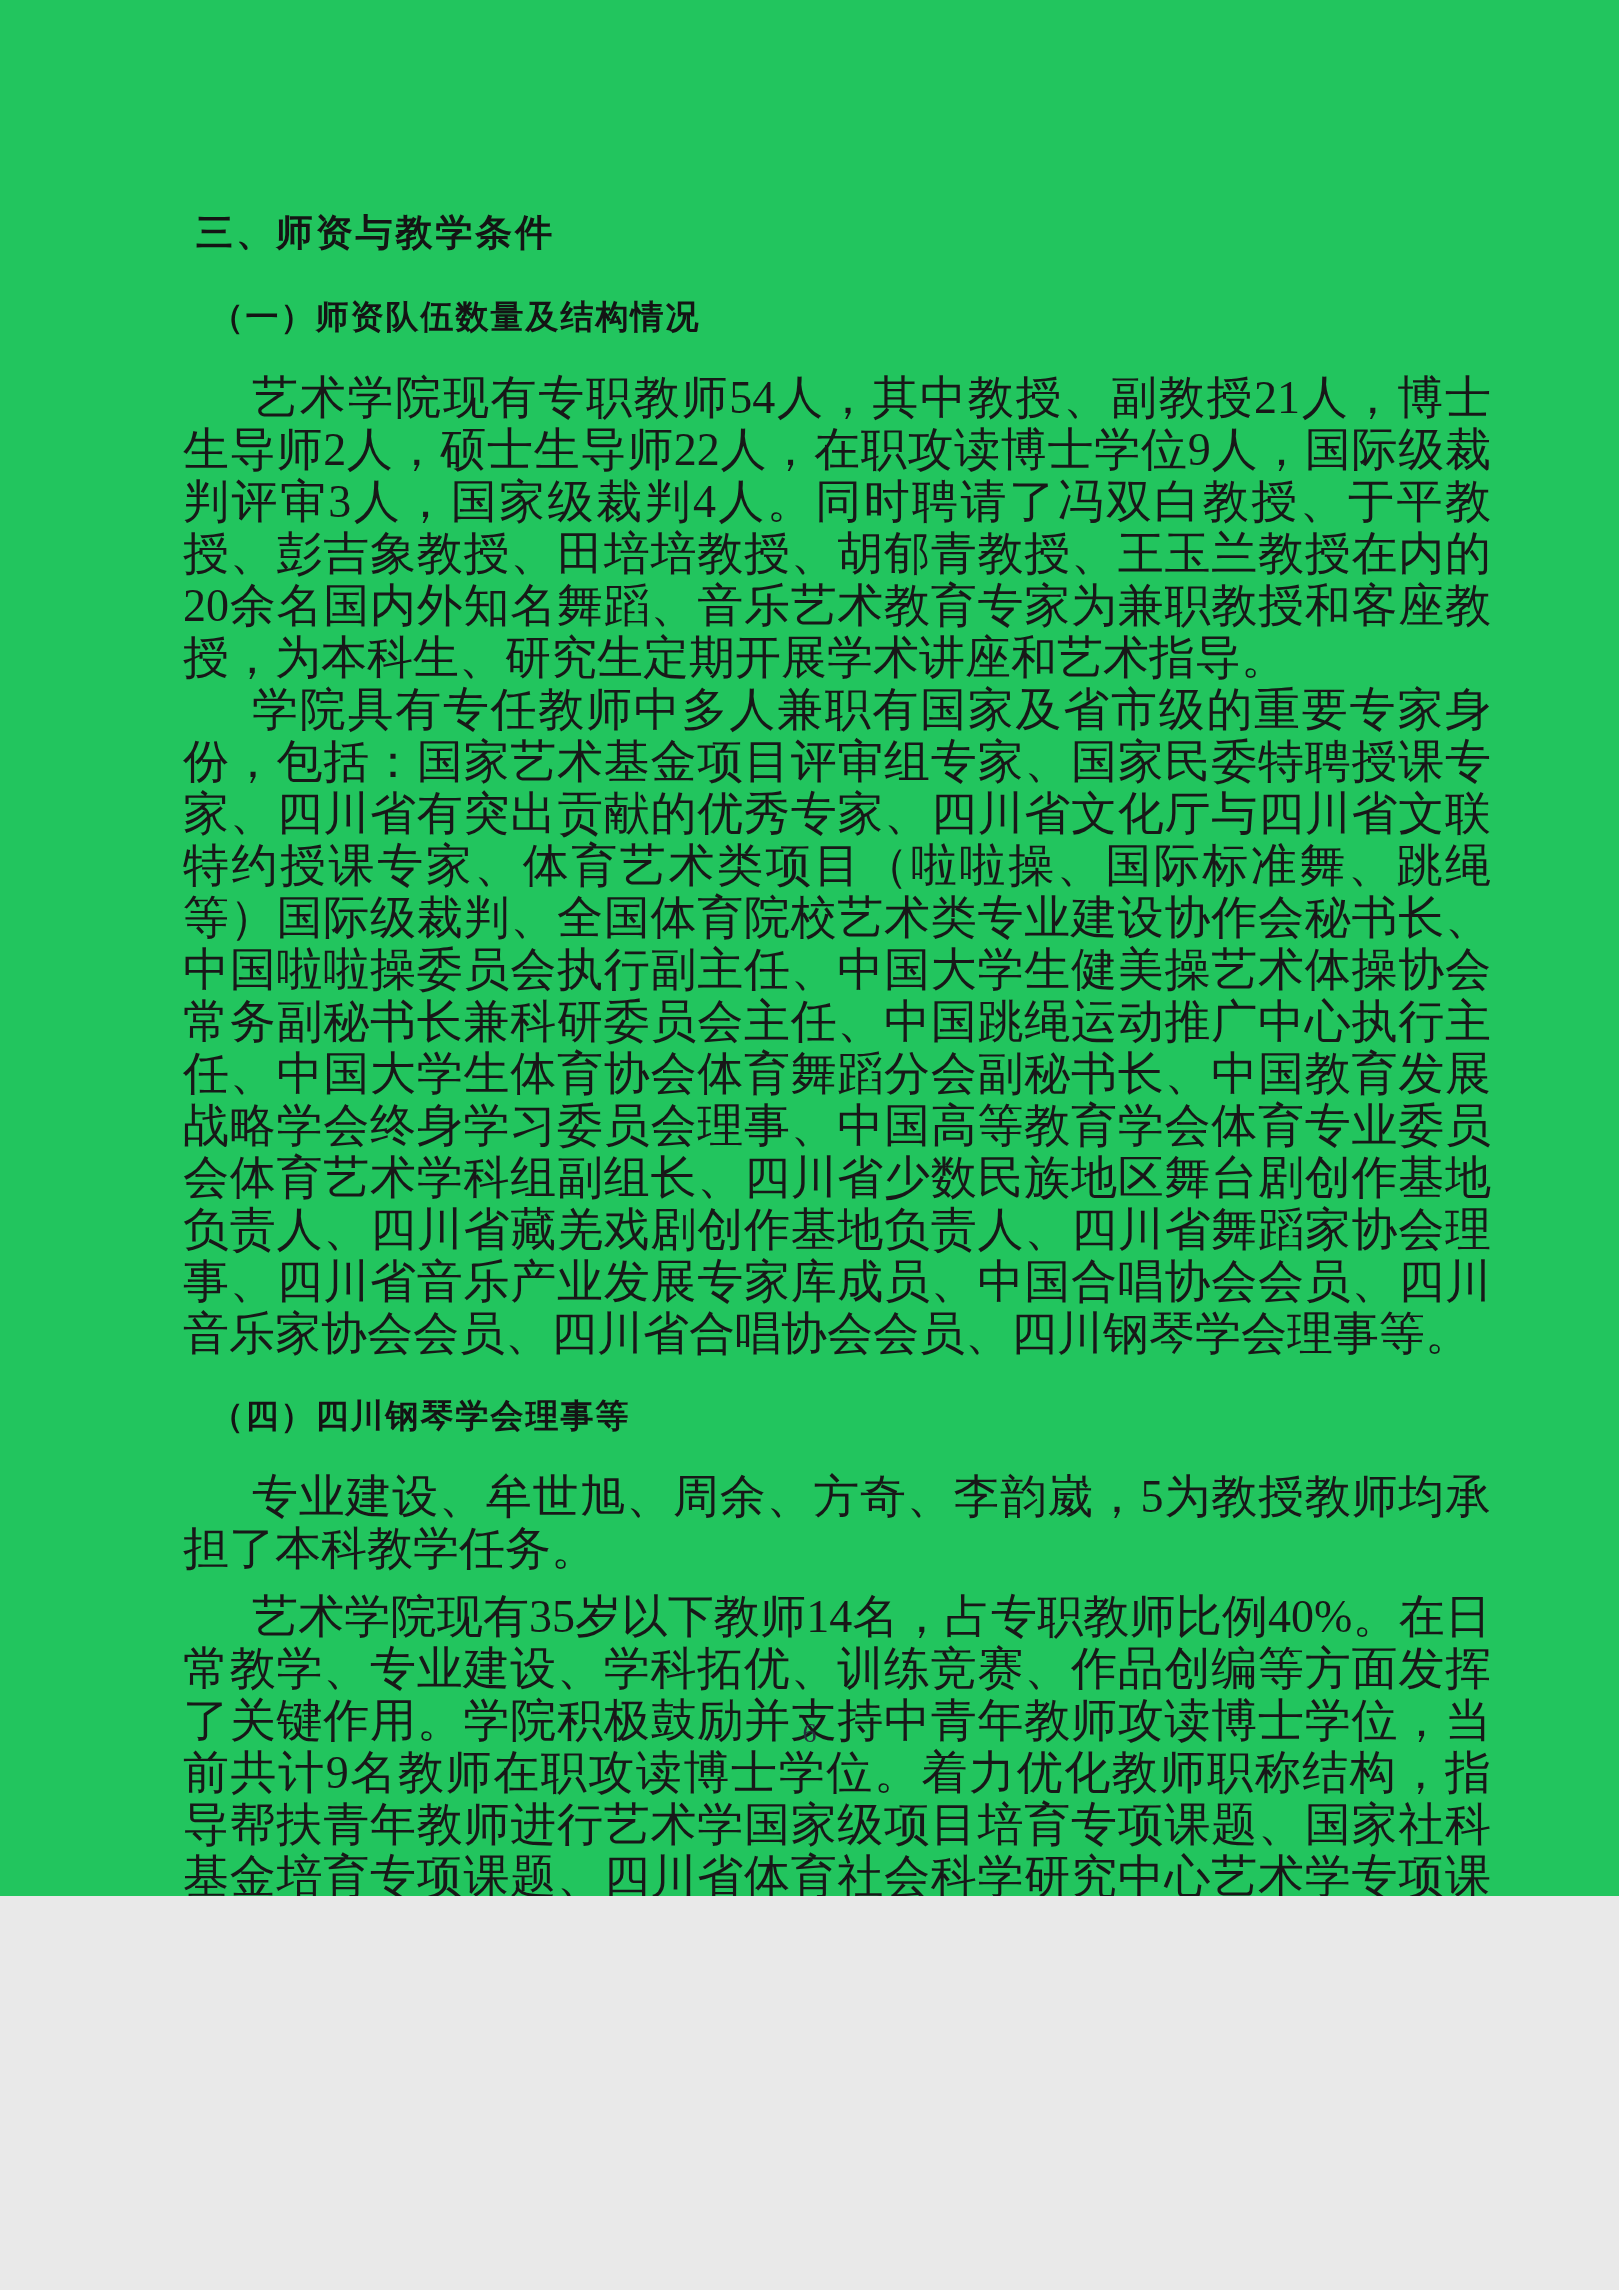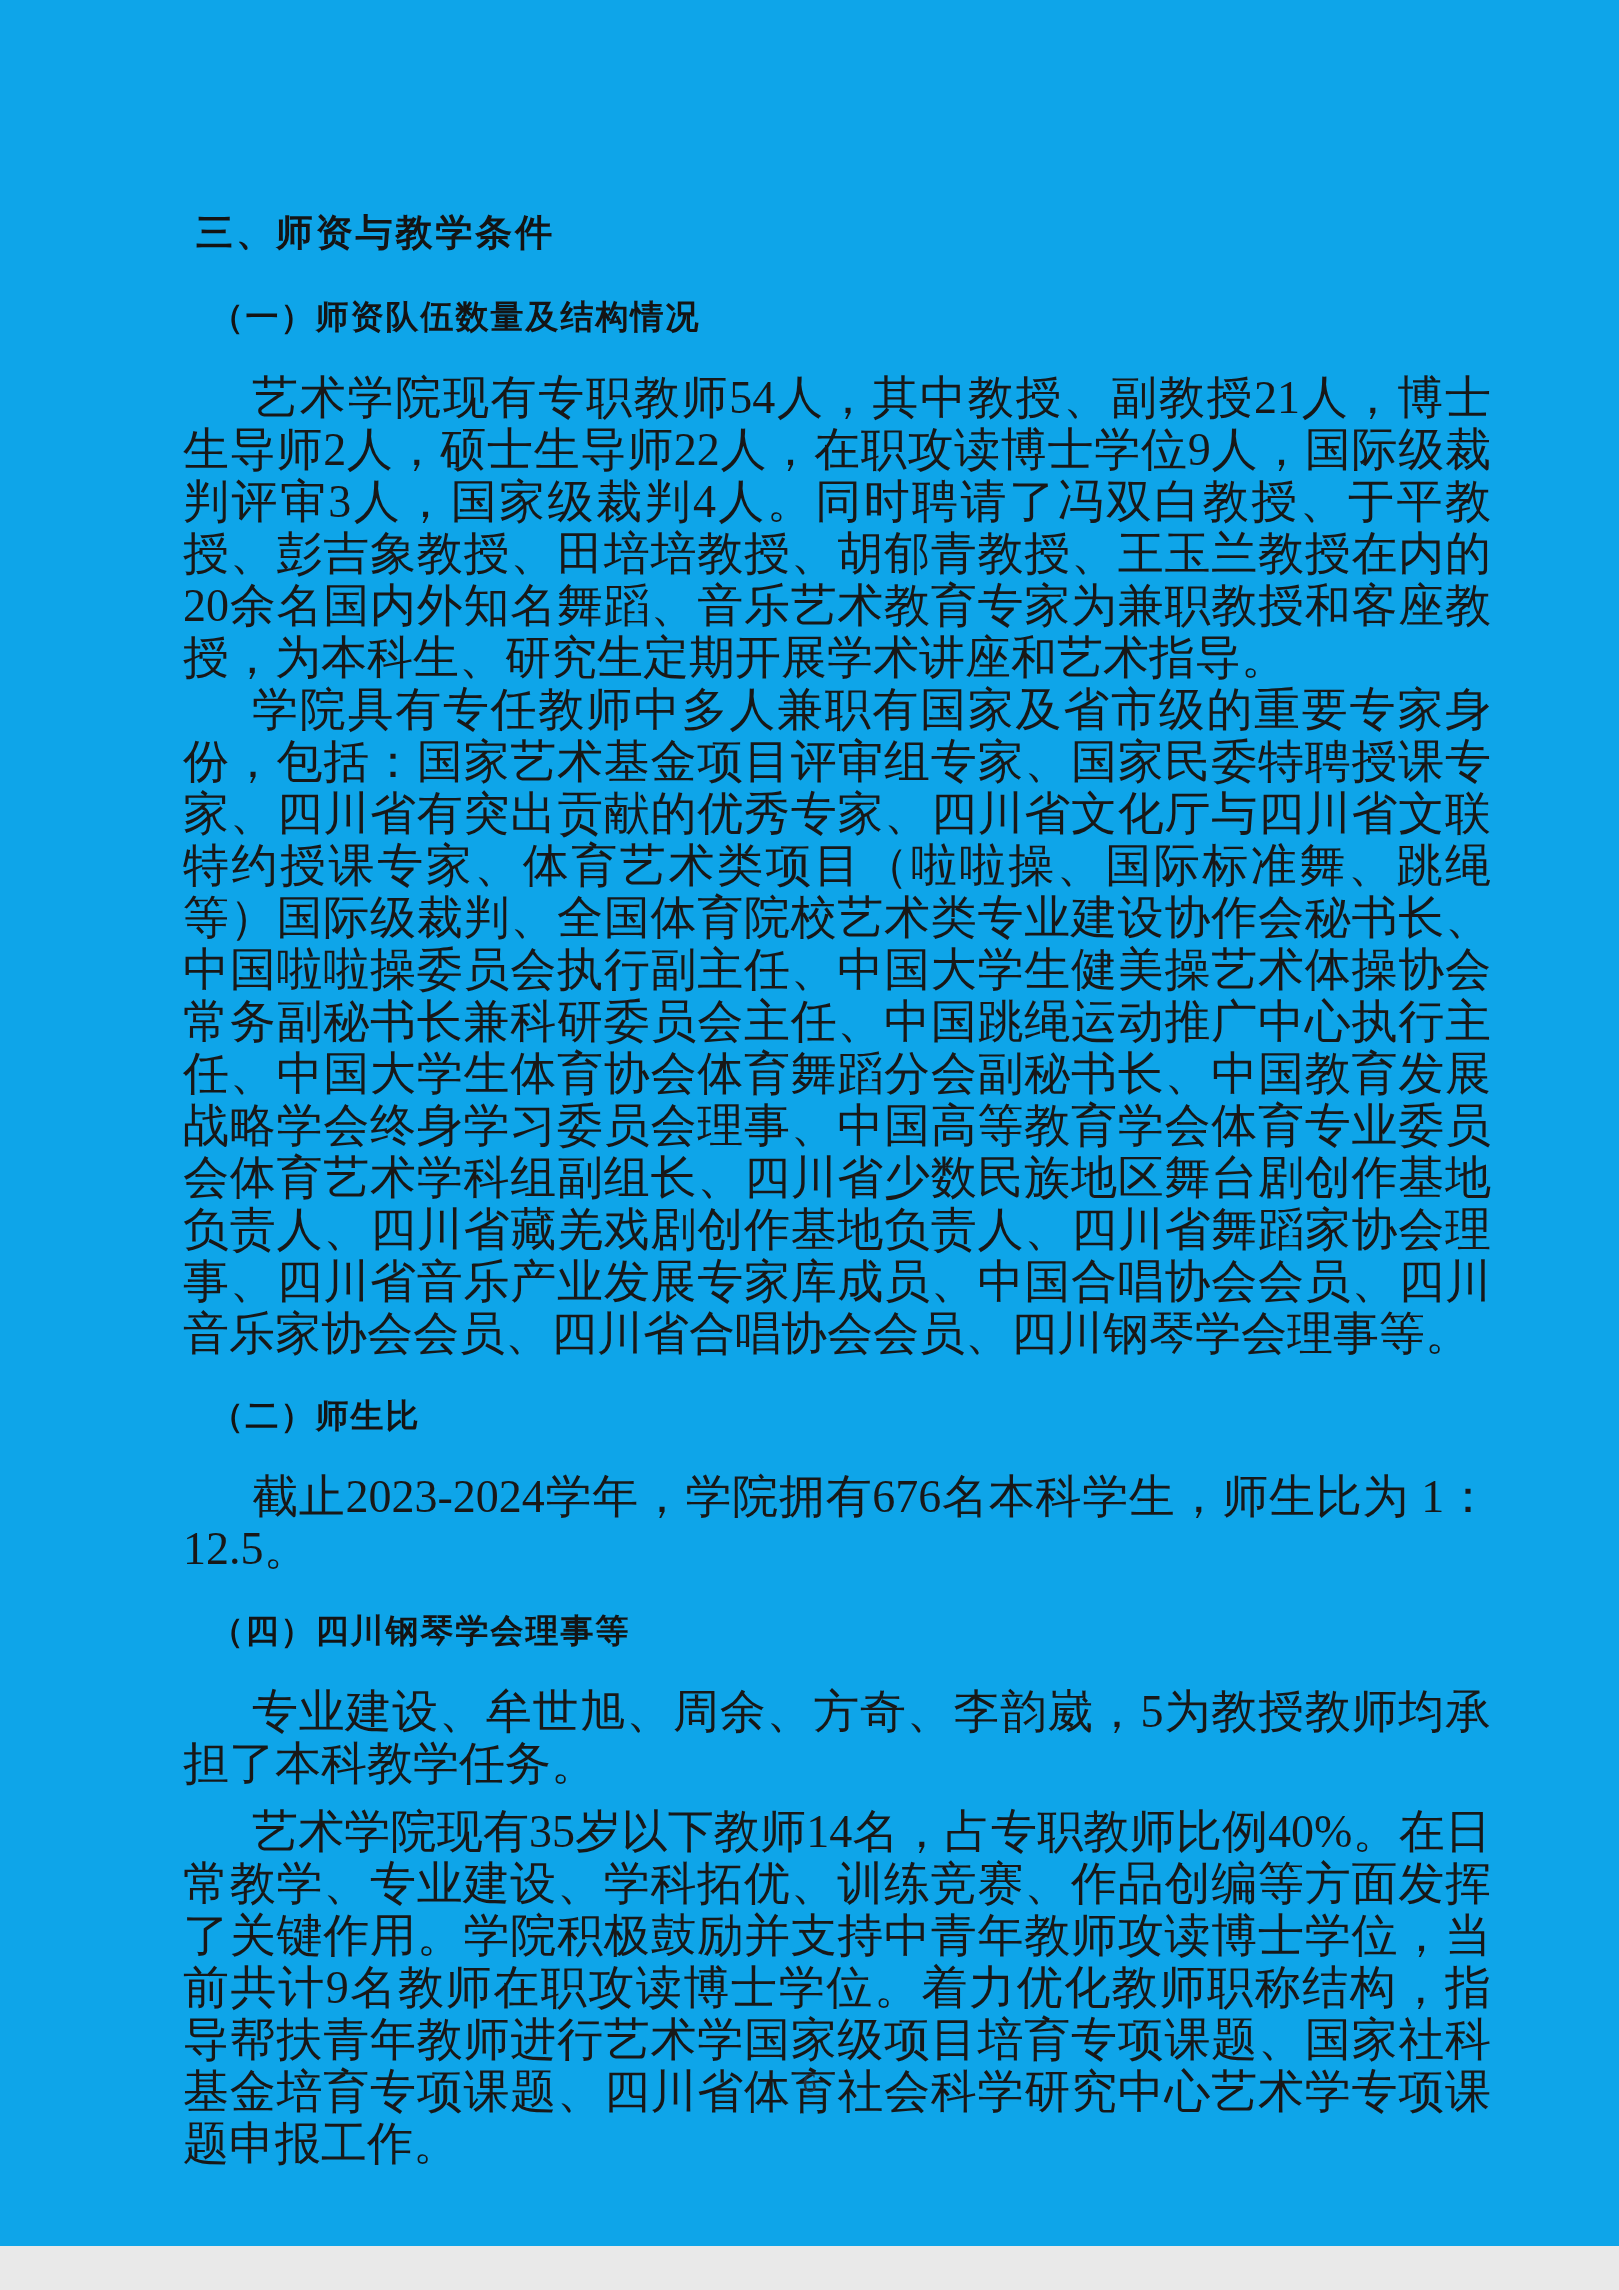--- a/index.html
+++ b/index.html
@@ -1,21 +1,21 @@
 <!DOCTYPE html>
 <html lang="zh"><head>
 <meta charset="utf-8">
 <style>
   html,body{margin:0;padding:0;background:#e9e9e9;}
   .page{
     position:relative;
     width:1619px;
-    height:2246px;
+    height:1896px;
     margin:0 auto;
-    background:#0ea5e9;
+    background:#22c55e;
     box-sizing:border-box;
     padding:208px 112px 0 167px;
     font-family:"Liberation Serif","DejaVu Serif",serif;
     color:#161616;
     overflow:hidden;
   }
   .doc-h1{
     font-family:"Liberation Sans","DejaVu Sans",sans-serif;
     font-size:37px;
     font-weight:700;
@@ -60,26 +60,20 @@
 
   <main>
   <section>
     <h2 class="doc-h2">（一）师资队伍数量及结构情况</h2>
     <div>
           <p class="doc-p">艺术学院现有专职教师54人，其中教授、副教授21人，博士生导师2人，硕士生导师22人，在职攻读博士学位9人，国际级裁判评审3人，国家级裁判4人。同时聘请了冯双白教授、于平教授、彭吉象教授、田培培教授、胡郁青教授、王玉兰教授在内的20余名国内外知名舞蹈、音乐艺术教育专家为兼职教授和客座教授，为本科生、研究生定期开展学术讲座和艺术指导。</p>
           <p class="doc-p">学院具有专任教师中多人兼职有国家及省市级的重要专家身份，包括：国家艺术基金项目评审组专家、国家民委特聘授课专家、四川省有突出贡献的优秀专家、四川省文化厅与四川省文联特约授课专家、体育艺术类项目（啦啦操、国际标准舞、跳绳等）国际级裁判、全国体育院校艺术类专业建设协作会秘书长、中国啦啦操委员会执行副主任、中国大学生健美操艺术体操协会常务副秘书长兼科研委员会主任、中国跳绳运动推广中心执行主任、中国大学生体育协会体育舞蹈分会副秘书长、中国教育发展战略学会终身学习委员会理事、中国高等教育学会体育专业委员会体育艺术学科组副组长、四川省少数民族地区舞台剧创作基地负责人、四川省藏羌戏剧创作基地负责人、四川省舞蹈家协会理事、四川省音乐产业发展专家库成员、中国合唱协会会员、四川音乐家协会会员、四川省合唱协会会员、四川钢琴学会理事等。</p>
         </div>
   </section>
 
-  <section>
-    <h2 class="doc-h2">（二）师生比</h2>
-    <div>
-          <p class="doc-p">截止2023-2024学年，学院拥有676名本科学生，师生比为 1：12.5。</p>
-        </div>
-  </section>
 
 
   <section>
     <h2 class="doc-h2">（四）四川钢琴学会理事等</h2>
     <div>
           <p class="doc-p">专业建设、牟世旭、周余、方奇、李韵崴，5为教授教师均承担了本科教学任务。</p>
         </div>
   </section>
 
   <section>

